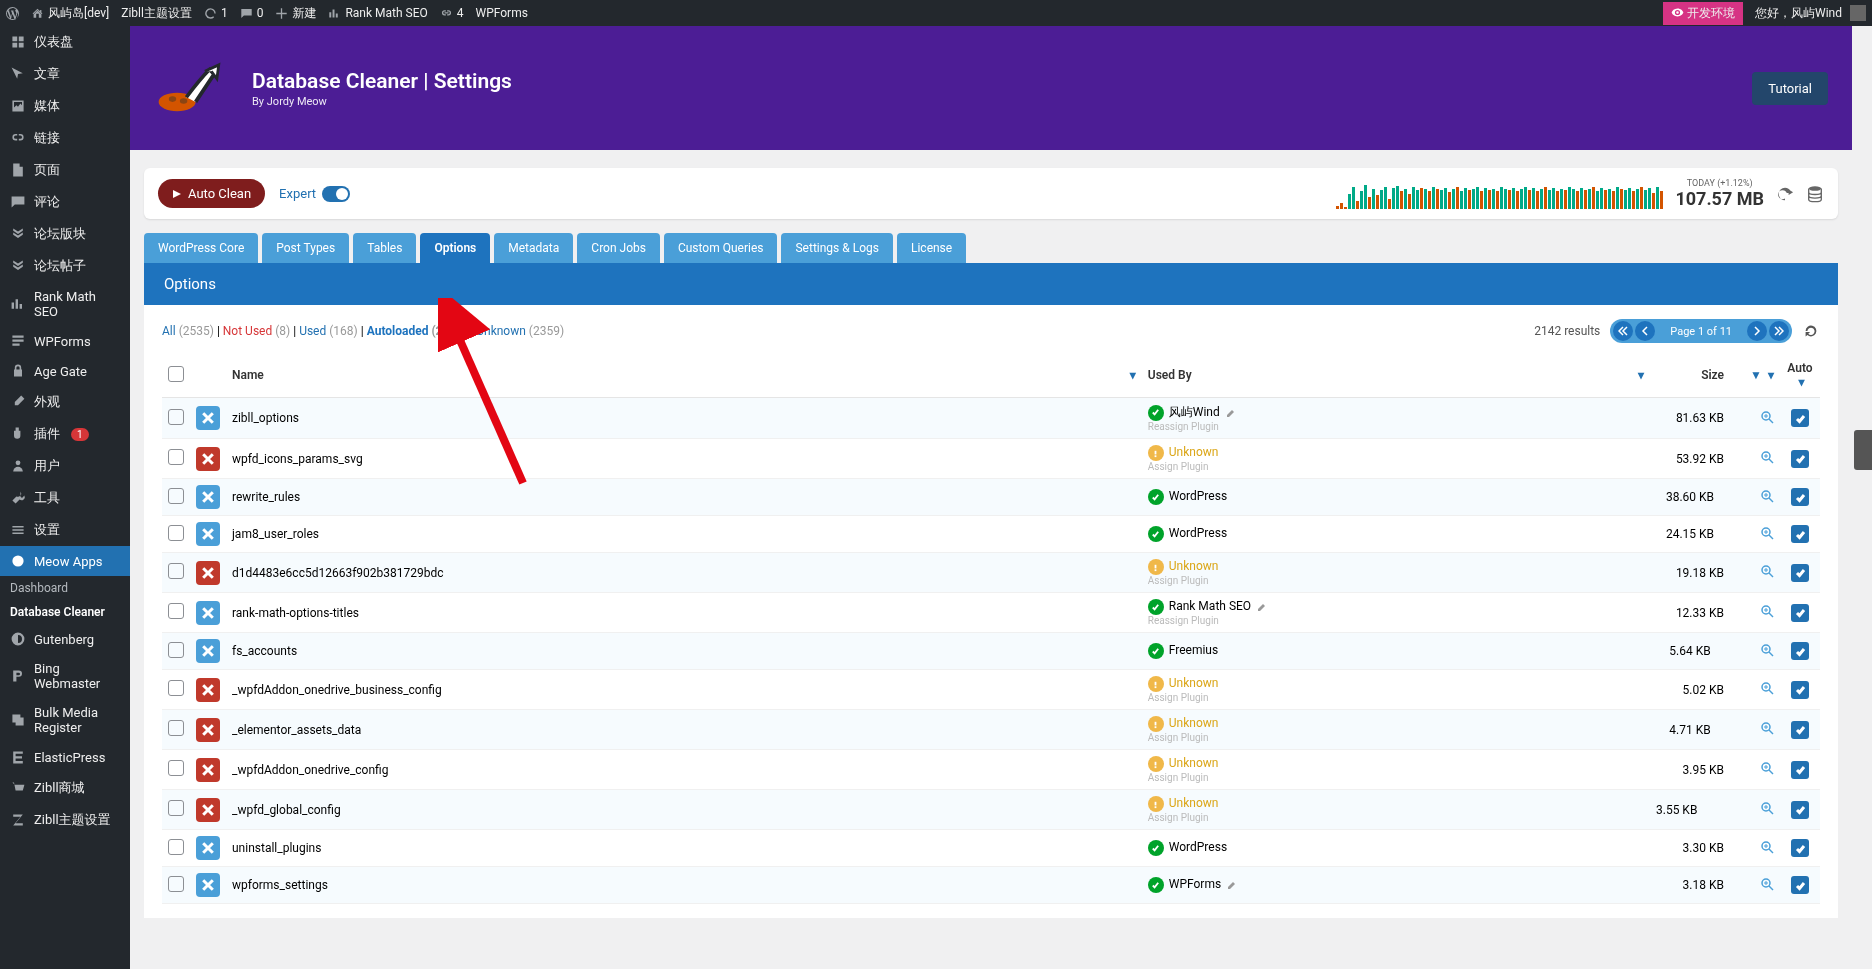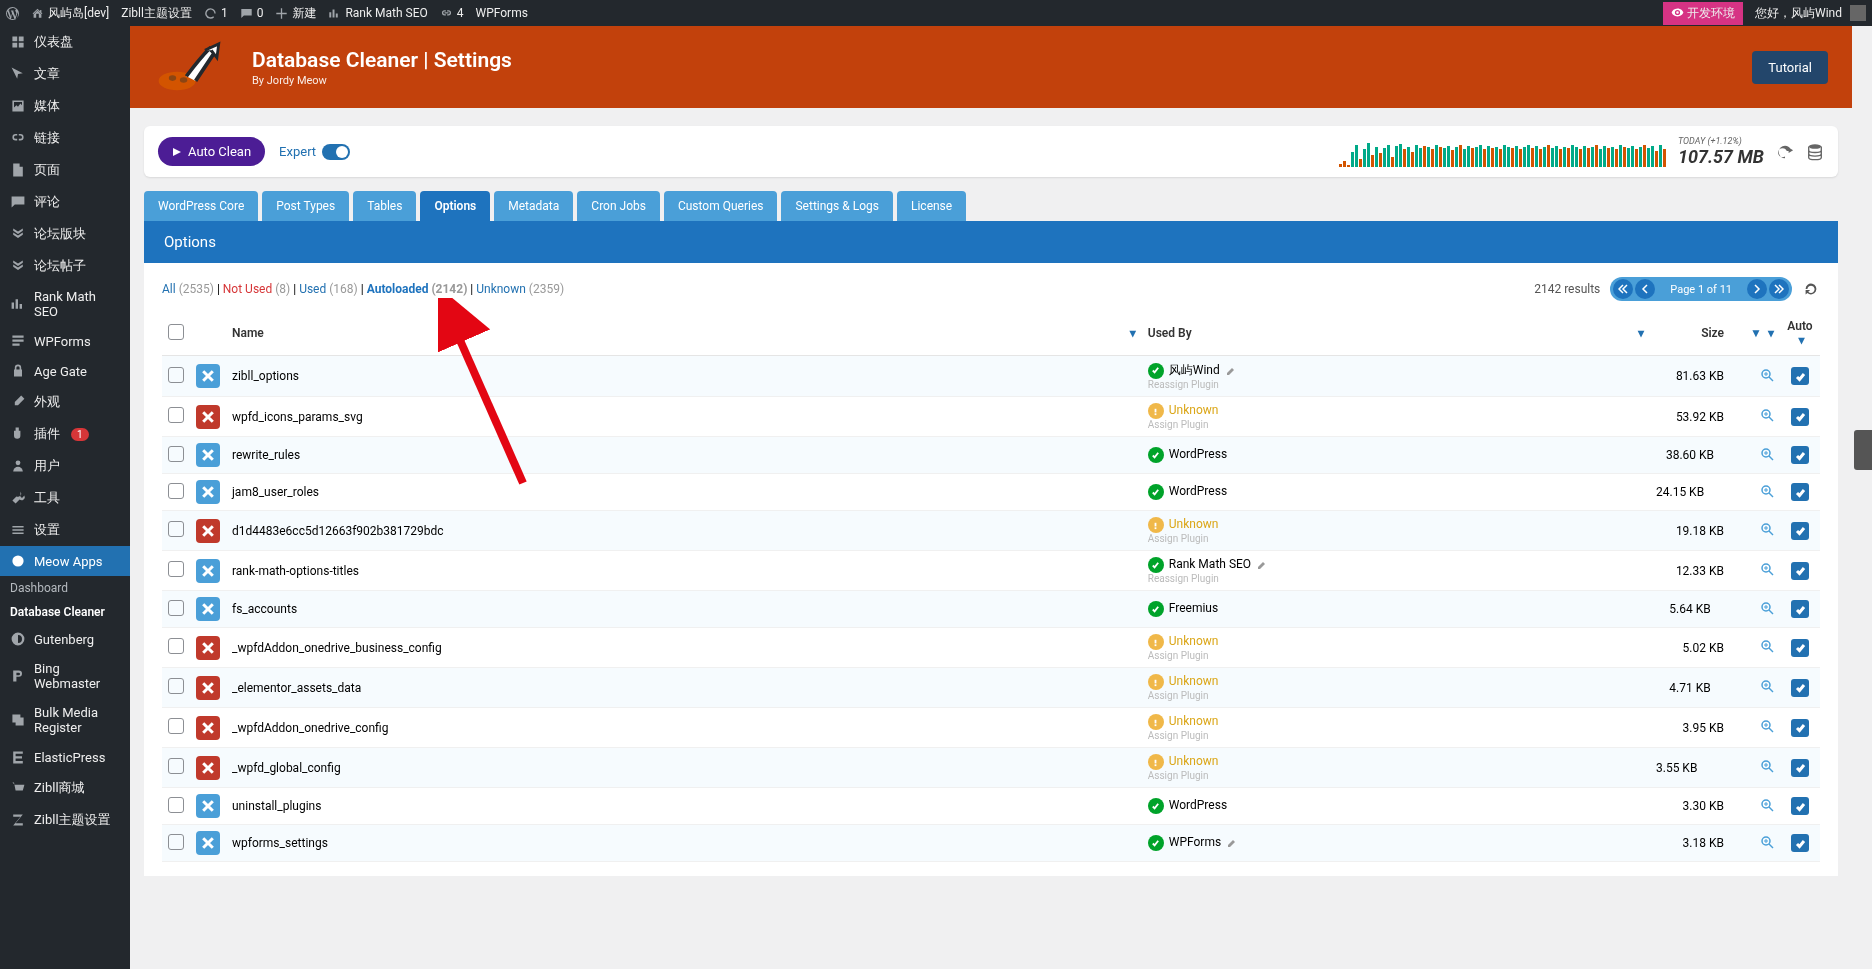--- a/index.html
+++ b/index.html
@@ -19,38 +19,38 @@
 .sidebar .mitem.active { background: #2271b1; color: #fff; }
 .sidebar .mitem.active::after { content: ""; position: absolute; right: -8px; top: 50%; margin-top: -8px; border: 8px solid transparent; border-right-color: #f0f0f1; }
 .sidebar .mitem svg { width: 16px; height: 16px; fill: #a0a5aa; flex-shrink: 0; }
 .sidebar .mitem.active svg { fill: #fff; }
 .sidebar .subitem { padding: 5px 10px; color: #b4b9be; font-size: 12px; cursor: pointer; }
 .sidebar .subitem.cur { color: #fff; font-weight: 600; }
 .sidebar .badge { background: #d63638; color: #fff; border-radius: 9px; font-size: 10px; padding: 1px 6px; margin-left: 3px; }
 
 
 .content { position: absolute; top: 26px; left: 130px; right: 20px; bottom: 0; overflow-y: auto; }
-.header { background: #c2410c; color: #fff; padding: 11px 24px; display: flex; align-items: center; justify-content: space-between; }
+.header { background: #4c1d95; color: #fff; padding: 32px 24px; display: flex; align-items: center; justify-content: space-between; }
 .header .h-left { display: flex; align-items: center; gap: 24px; }
 .header .logo { width: 74px; height: 60px; }
 .header h1 { font-size: 21px; font-weight: 600; }
 .header .byline { font-size: 11px; opacity: .9; margin-top: 2px; }
 .header .tutorial { background: #23466b; color: #fff; border: none; padding: 9px 16px; border-radius: 4px; font-size: 13px; cursor: pointer; }
 
 .inner { padding: 18px 14px; }
 .toolbar { background: #fff; border-radius: 6px; padding: 10px 14px; display: flex; align-items: center; justify-content: space-between; box-shadow: 0 1px 2px rgba(0,0,0,.1); }
 .toolbar .left { display: flex; align-items: center; gap: 14px; }
-.btn-autoclean { background: #4c1d95; color: #fff; border: none; padding: 7px 14px; border-radius: 18px; font-size: 13px; display: flex; align-items: center; gap: 6px; cursor: pointer; }
+.btn-autoclean { background: #7f1d1d; color: #fff; border: none; padding: 7px 14px; border-radius: 18px; font-size: 13px; display: flex; align-items: center; gap: 6px; cursor: pointer; }
 .expert-toggle { display: flex; align-items: center; gap: 6px; color: #2271b1; font-size: 13px; }
 .toggle-switch { width: 28px; height: 16px; background: #2271b1; border-radius: 8px; position: relative; cursor: pointer; }
 .toggle-switch::after { content: ""; position: absolute; width: 12px; height: 12px; background: #fff; border-radius: 50%; top: 2px; right: 2px; }
 .size-display { display: flex; align-items: center; gap: 12px; }
 .bars { display: flex; align-items: flex-end; gap: 1px; height: 30px; }
 .bars span { width: 3px; display: block; }
-.size-info { text-align: left; font-style: italic; }
+.size-info { text-align: center; }
 .size-info .today { font-size: 9px; color: #666; }
 .size-info .total { font-size: 18px; font-weight: 700; color: #333; }
 .refresh-ico, .db-ico { width: 18px; height: 18px; fill: #666; }
 
 .tabs { display: flex; gap: 4px; margin-top: 14px; }
 .tab { background: #4a9fd8; color: #fff; padding: 8px 14px; border-radius: 4px 4px 0 0; font-size: 12px; cursor: pointer; }
 .tab.active { background: #1e73be; font-weight: 600; }
 
 .panel { background: #1e73be; padding: 12px 20px; }
 .panel h2 { color: #fff; font-size: 15px; font-weight: 400; }
@@ -587,21 +587,21 @@
                     <svg viewBox="0 0 10 10">
                       <path d="M1 1l8 8M9 1l-8 8"></path>
                     </svg>
                   </span></td>
                 <td colspan="2">jam8_user_roles</td>
                 <td colspan="2" class="usedby"><span class="status-ico ok">
                     <svg viewBox="0 0 10 10">
                       <path d="M2 5l2 2 4-5" stroke="#fff" stroke-width="2" fill="none"></path>
                     </svg>
                   </span><span class="">WordPress</span> </td>
-                <td style="text-align:left">24.15 KB</td>
+                <td style="text-align:center">24.15 KB</td>
                 <td style="text-align:right"><svg class="action-ico" viewBox="0 0 14 14">
                     <circle cx="6" cy="6" r="4" fill="none" stroke="#4a9fd8" stroke-width="1.5"></circle>
                     <path d="M9 9l4 4" stroke="#4a9fd8" stroke-width="1.5"></path>
                     <path d="M4 6h4M6 4v4" stroke="#4a9fd8"></path>
                   </svg></td>
                 <td style="text-align:center"><span class="auto-chk">
                     <svg viewBox="0 0 11 11">
                       <path d="M2 6l2.5 2.5L9 3"></path>
                     </svg>
                   </span></td>

